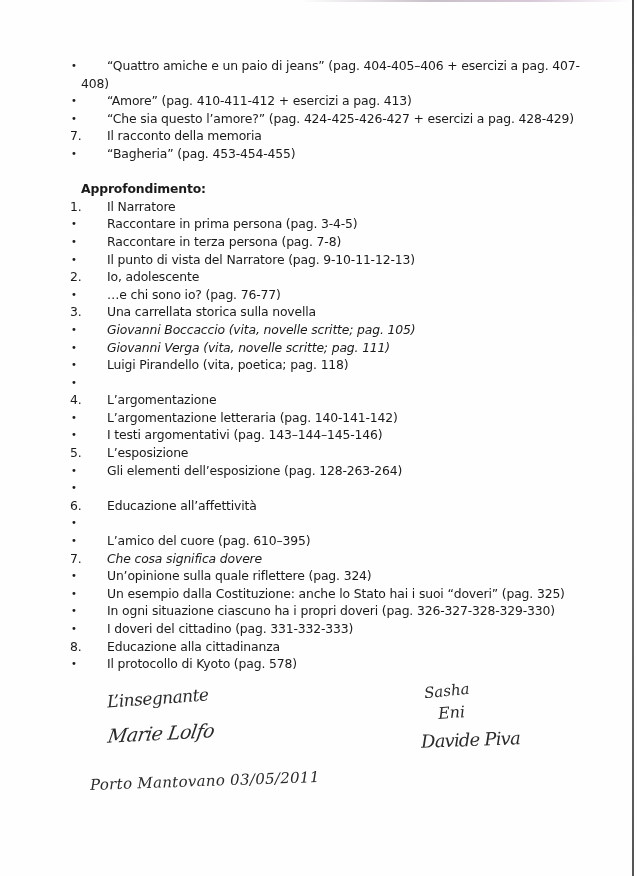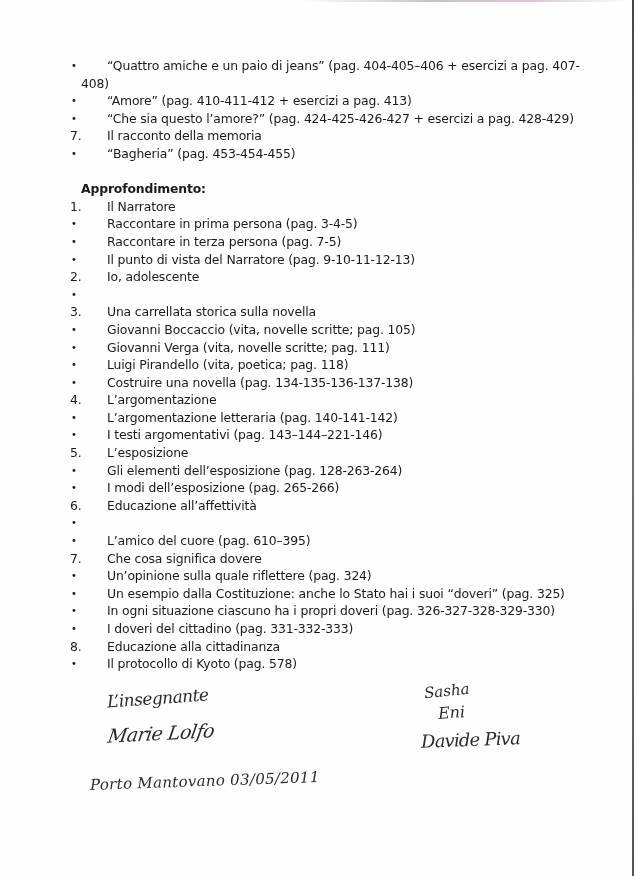--- a/index.html
+++ b/index.html
@@ -58,21 +58,21 @@
     }
     .text {
       position: absolute;
       left: 37px;
     }
     .text.flush { left: 11px; }
     .gap { height: 17.6px; }
     .heading {
       font-weight: bold;
     }
-    .it { }
+    .it { font-style: italic; }
 
     .handwriting {
       position: absolute;
       font-family: "DejaVu Serif", serif;
       font-style: italic;
       color: #2a2a2a;
       white-space: nowrap;
     }
     .sig-left-title {
       left: 107px; top: 688px;
@@ -151,80 +151,79 @@
     <div class="line">
       <span class="marker">1.</span>
       <span class="text">Il Narratore</span>
     </div>
     <div class="line">
       <span class="marker bullet">•</span>
       <span class="text">Raccontare in prima persona (pag. 3-4-5)</span>
     </div>
     <div class="line">
       <span class="marker bullet">•</span>
-      <span class="text">Raccontare in terza persona (pag. 7-5)</span>
+      <span class="text">Raccontare in terza persona (pag. 7-8)</span>
     </div>
     <div class="line">
       <span class="marker bullet">•</span>
       <span class="text">Il punto di vista del Narratore (pag. 9-10-11-12-13)</span>
     </div>
 
     <div class="line">
       <span class="marker">2.</span>
       <span class="text">Io, adolescente</span>
     </div>
     <div class="line">
       <span class="marker bullet">•</span>
+      <span class="text">…e chi sono io? (pag. 76-77)</span>
     </div>
 
     <div class="line">
       <span class="marker">3.</span>
       <span class="text">Una carrellata storica sulla novella</span>
     </div>
     <div class="line">
       <span class="marker bullet">•</span>
       <span class="text it">Giovanni Boccaccio (vita, novelle scritte; pag. 105)</span>
     </div>
     <div class="line">
       <span class="marker bullet">•</span>
       <span class="text it">Giovanni Verga (vita, novelle scritte; pag. 111)</span>
     </div>
     <div class="line">
       <span class="marker bullet">•</span>
       <span class="text">Luigi Pirandello (vita, poetica; pag. 118)</span>
     </div>
     <div class="line">
       <span class="marker bullet">•</span>
-      <span class="text">Costruire una novella (pag. 134-135-136-137-138)</span>
     </div>
 
     <div class="line">
       <span class="marker">4.</span>
       <span class="text">L’argomentazione</span>
     </div>
     <div class="line">
       <span class="marker bullet">•</span>
       <span class="text">L’argomentazione letteraria (pag. 140-141-142)</span>
     </div>
     <div class="line">
       <span class="marker bullet">•</span>
-      <span class="text">I testi argomentativi (pag. 143–144–221-146)</span>
+      <span class="text">I testi argomentativi (pag. 143–144–145-146)</span>
     </div>
 
     <div class="line">
       <span class="marker">5.</span>
       <span class="text">L’esposizione</span>
     </div>
     <div class="line">
       <span class="marker bullet">•</span>
       <span class="text">Gli elementi dell’esposizione (pag. 128-263-264)</span>
     </div>
     <div class="line">
       <span class="marker bullet">•</span>
-      <span class="text">I modi dell’esposizione (pag. 265-266)</span>
     </div>
 
     <div class="line">
       <span class="marker">6.</span>
       <span class="text">Educazione all’affettività</span>
     </div>
     <div class="line">
       <span class="marker bullet">•</span>
     </div>
     <div class="line">

